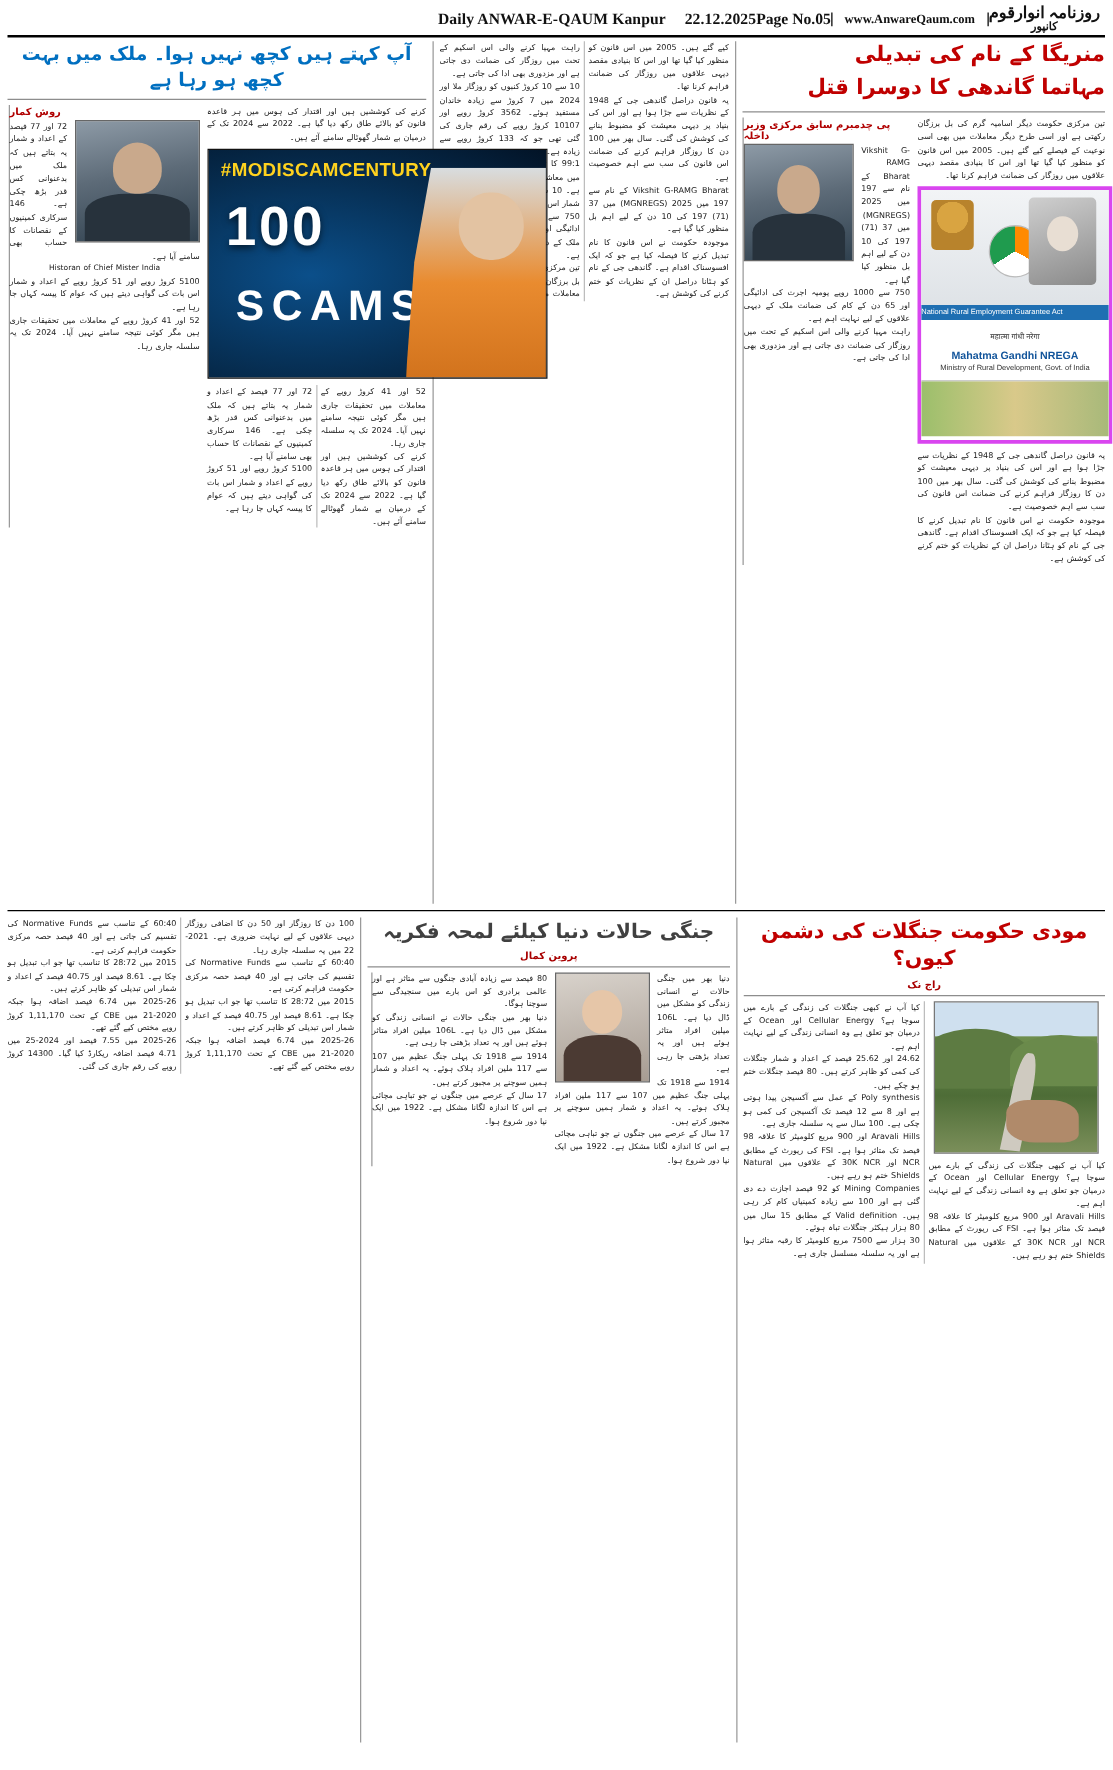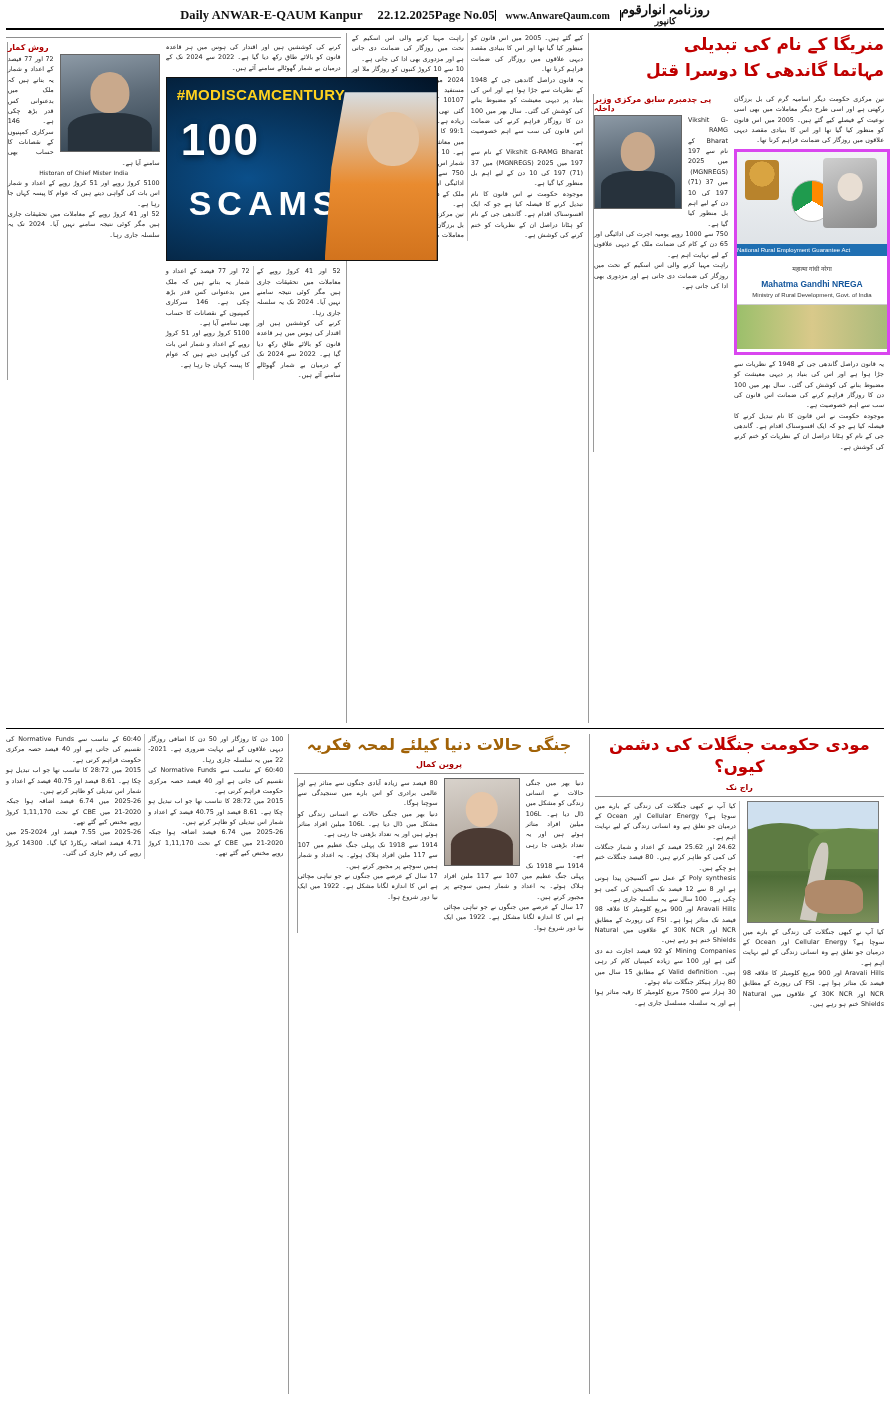--- a/index.html
+++ b/index.html
@@ -20,21 +20,21 @@
     height: 1416px;
     position: relative;
     box-sizing: border-box;
     padding: 4px 6px;
   }
 
   
   .masthead {
     display: flex;
     align-items: center;
-    justify-content: center;
+    justify-content: flex-end;
     border-bottom: 2px solid #000;
     padding: 2px 4px 4px 4px;
     height: 26px;
     box-sizing: border-box;
   }
   .masthead-left {
     font-family: "Liberation Serif", serif;
     font-size: 12.5px;
     font-weight: bold;
     letter-spacing: .1px;
@@ -95,21 +95,21 @@
     margin-top: 3px;
     height: 690px;
   }
   .col-divider {
     width: 0;
     border-left: 1px solid #9a9a9a;
     margin: 0 5px;
   }
 
   
-  .art-right { width: 290px; display: flex; flex-direction: column; align-items: flex-end; }
+  .art-right { width: 290px; display: flex; flex-direction: column; }
   .art-right .hl {
     color: #c00000;
     font-size: 17px;
     line-height: 1.35;
     text-align: right;
     margin-bottom: 3px;
   }
   .byline {
     direction: rtl;
     text-align: left;
@@ -378,21 +378,21 @@
   .vline { border-left: 1px solid #9a9a9a; }
 
   
   .bottom-section {
     display: flex;
     flex-direction: row-reverse;
     margin-top: 4px;
     height: 660px;
   }
   .hl-darkblue {
-    color: #a16207;
+    color: #404040;
     font-size: 16px;
     line-height: 1.35;
     text-align: center;
     margin-bottom: 4px;
   }
   .hl-red-b {
     color: #c00000;
     font-size: 16.5px;
     line-height: 1.35;
     text-align: center;
@@ -473,20 +473,21 @@
         <div class="ur">تین مرکزی حکومت دیگر اسامیہ گرم کی بل برزگان رکھتی ہے اور اسی طرح دیگر معاملات میں بھی اسی نوعیت کے فیصلے کیے گئے ہیں۔ 2005 میں اس قانون کو منظور کیا گیا تھا اور اس کا بنیادی مقصد دیہی علاقوں میں روزگار کی ضمانت فراہم کرنا تھا۔</div>
         <div class="ur">یہ قانون دراصل گاندھی جی کے 1948 کے نظریات سے جڑا ہوا ہے اور اس کی بنیاد پر دیہی معیشت کو مضبوط بنانے کی کوشش کی گئی۔ سال بھر میں 100 دن کا روزگار فراہم کرنے کی ضمانت اس قانون کی سب سے اہم خصوصیت ہے۔</div>
         <div class="ur">Vikshit G-RAMG Bharat کے نام سے 197 میں 2025 (MGNREGS) میں 37 (71) 197 کی 10 دن کے لیے اہم بل منظور کیا گیا ہے۔</div>
         <div class="ur">موجودہ حکومت نے اس قانون کا نام تبدیل کرنے کا فیصلہ کیا ہے جو کہ ایک افسوسناک اقدام ہے۔ گاندھی جی کے نام کو ہٹانا دراصل ان کے نظریات کو ختم کرنے کی کوشش ہے۔</div>
       </div>
     </div>
 
     <div class="col-divider"></div>
 
     <div class="art-topleft">
+      <div class="headline hl">آپ کہتے ہیں کچھ نہیں ہوا۔ ملک میں بہت کچھ ہو رہا ہے</div>
       <hr class="hr-thin">
       <div style="display:flex; flex-direction:row-reverse; gap:6px;">
         <div style="width:175px;">
           <div class="ur">کرنے کی کوششیں ہیں اور اقتدار کی ہوس میں ہر قاعدہ قانون کو بالائے طاق رکھ دیا گیا ہے۔ 2022 سے 2024 تک کے درمیان بے شمار گھوٹالے سامنے آئے ہیں۔</div>
           <div class="img-scams">
             <div class="scams-hash">#MODISCAMCENTURY</div>
             <div class="scams-100">100</div>
             <div class="scams-word">SCAMS</div>
             <div class="scams-modi"></div>
           </div>

